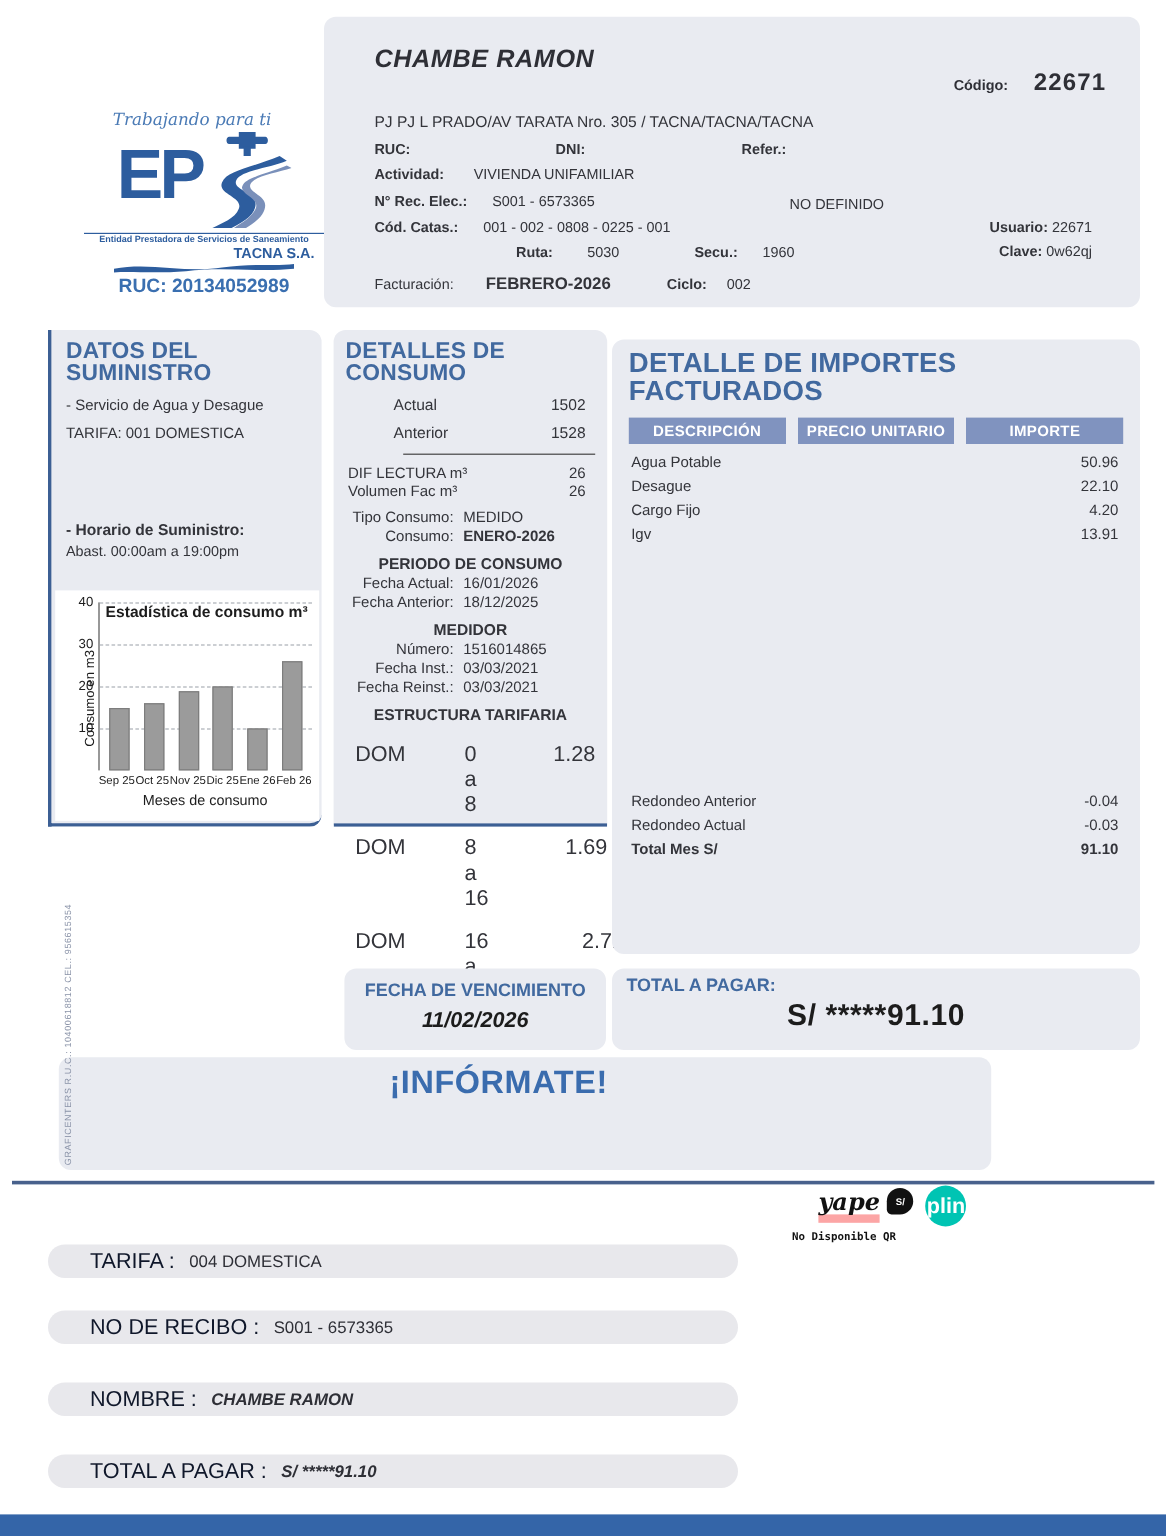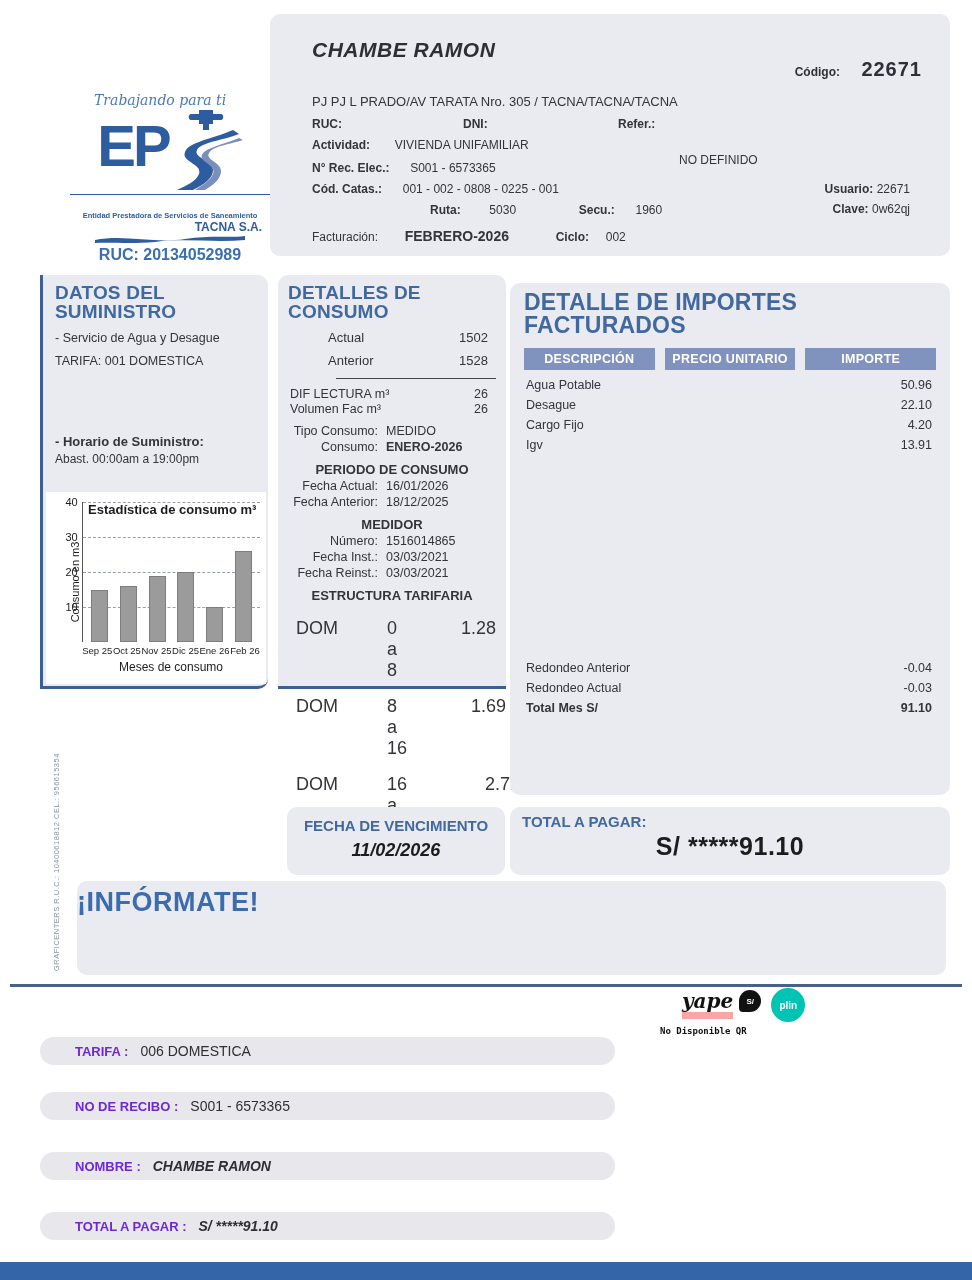--- a/index.html
+++ b/index.html
@@ -14,35 +14,35 @@
   .hp-abs { position:absolute; font-size:12px; }
   .customer-name { left:42px; top:24px; font-size:21px; font-weight:bold; font-style:italic; color:#2e2f36; letter-spacing:.5px; }
   .codigo-row { right:28px; top:44px; }
   .codigo-label { font-size:12px; font-weight:bold; color:#2e2f36; margin-right:18px; }
   .codigo-value { font-size:20px; font-weight:bold; color:#2e2f36; letter-spacing:1px; }
   .address { left:42px; top:80px; font-size:13px; }
   .lbl { font-weight:bold; }
   .ruc-l { left:42px; top:103px; } .dni-l { left:193px; top:103px; } .refer-l { left:348px; top:103px; }
   .activ-row { left:42px; top:124px; }
   .recelec-row { left:42px; top:147px; }
-  .nodef { left:388px; top:139px;margin-left:21px; }
+  .nodef { left:388px; top:149px; }
   .catas-row { left:42px; top:168px; }
   .ruta-row { left:160px; top:189px; }
   .usuario-row { right:40px; top:168px; text-align:right; }
   .clave-row { right:40px; top:188px; text-align:right; }
   .fact-row { left:42px; top:214px; }
   .fact-value { font-weight:bold; font-size:14px; }
   .sp { display:inline-block; }
 
   
   .logo-block { position:absolute; left:70px; top:92px; width:200px; text-align:center; }
   .logo-slogan { font-family:"DejaVu Serif", serif; font-style:italic; color:#4a7ab5; font-size:14px; text-align:left; padding-left:24px; }
   .logo-main { display:flex; align-items:flex-start; justify-content:center; height:86px; }
   .logo-ep { font-size:58px; font-weight:bold; color:#2d5d9e; letter-spacing:-3px; line-height:76px;text-align:center; }
-  .logo-sub { font-size:7.5px; font-weight:bold; color:#2d5d9e; border-top:1px solid #2d5d9e; padding-top:16px; }
+  .logo-sub { font-size:7.5px; font-weight:bold; color:#2d5d9e; border-top:1px solid #2d5d9e; padding-top:0; }
   .logo-company { font-size:12px; font-weight:bold; color:#2d5d9e; text-align:right; padding-right:8px; }
   .logo-wave { display:block; margin:0 auto; }
   .logo-ruc { font-size:16px; font-weight:bold; color:#3a6fb0; margin-top:2px; }
 
   
   .datos-panel { position:absolute; left:40px; top:275px; width:228px; height:414px;
     background:#e9ebf1; border-left:3px solid #3c5f94; border-bottom:3px solid #3c5f94;
     border-radius:0 10px 10px 0; }
   .sec-title { color:#41699f; font-weight:bold; font-size:19px; line-height:1.02; letter-spacing:.2px; }
   .datos-title { padding:8px 0 0 12px; }
@@ -94,40 +94,40 @@
 
   
   .fecha-panel { position:absolute; top:807px; height:68px; padding-top:10px; text-align:center; }
   .fe { left:65px; width:212px; } .fv { left:287px; width:218px; }
   .fecha-label { color:#41699f; font-weight:bold; font-size:15px; }
   .fecha-value { font-weight:bold; font-style:italic; font-size:18px; color:#1c1c1c; margin-top:6px; }
   .total-panel { position:absolute; left:510px; top:807px; width:440px; height:68px; padding:6px 12px; }
   .total-label { color:#41699f; font-weight:bold; font-size:15px; }
   .total-value { font-weight:bold; font-size:25px; color:#1c1c1c; text-align:center; margin-top:2px; letter-spacing:.5px; }
 
-  .informate-panel { position:absolute; left:77px; top:881px; width:869px; height:94px; padding:6px 44px 0 0; text-align:left; }
+  .informate-panel { position:absolute; left:49px; top:881px; width:777px; height:94px; padding:6px 44px 0 0; text-align:center; }
   .informate { color:#3a6cae; font-weight:bold; font-size:27px; letter-spacing:.5px; }
 
   
   .side-note { position:absolute; left:42px; top:770px; width:12px; height:210px; }
   .side-note span { position:absolute; left:0; bottom:0; transform-origin:0 0; transform:rotate(-90deg) translateY(10px); white-space:nowrap; font-size:7.5px; color:#8a93a8; letter-spacing:.5px; }
 
   
   .divider { position:absolute; left:10px; top:984px; width:952px; height:3px; background:#48618c; }
   .payments { position:absolute; left:682px; top:988px; width:200px; }
   .pay-row { display:flex; align-items:center; gap:10px; }
   .yape-logo { font-family:"DejaVu Serif", serif; font-style:italic; font-weight:bold; font-size:20px; color:#111; border-bottom:7px solid #fca5a5; line-height:1; padding-bottom:1px; }
   .yape-badge { width:22px; height:22px; background:#111; border-radius:50% 50% 50% 4px; color:#fff; font-size:8px; font-weight:bold; display:flex; align-items:center; justify-content:center; margin-left:-4px; margin-top:-8px; }
-  .plin-logo { width:34px; height:34px; border-radius:50%; background:#00c4b3; color:#fff; font-weight:bold; font-size:10px; display:flex; align-items:center; justify-content:center; }
+  .plin-logo { width:34px; height:34px; border-radius:50%; background:#00c4b3; color:#fff; font-weight:bold; font-size:18px; display:flex; align-items:center; justify-content:center; }
   .qr-note { font-family:"DejaVu Sans Mono", monospace; font-weight:bold; font-size:9px; color:#111; margin-top:4px; margin-left:-22px; }
 
   
   .footer-field { position:absolute; left:40px; width:575px; height:28px; background:#e8e8ec; border-radius:14px;
     display:flex; align-items:center; padding-left:35px; }
-  .ff-label { color:#6d28d9; font-weight:bold; font-size:13px; }
+  .ff-label { color:#0f172a; font-weight:normal; font-size:18px; }
   .ff-value { color:#2e2f36; font-size:14px; margin-left:12px; }
   .ff-value.it { font-weight:bold; font-style:italic; }
 
   .bottom-strip { position:absolute; left:0; top:1262px; width:972px; height:18px; background:#3465a8; }
 </style>
 </head>
 <body>
 
 <div class="page">
 
@@ -379,21 +379,21 @@
     <div class="pay-row">
       <span class="yape-logo">yape</span>
       <span class="yape-badge">S/</span>
       <span class="plin-logo">plin</span>
     </div>
     <div class="qr-note">No Disponible QR</div>
   </div>
 
   <div class="footer-field" style="top:1037px">
     <span class="ff-label">TARIFA :</span>
-    <span class="ff-value">006 DOMESTICA</span>
+    <span class="ff-value">004 DOMESTICA</span>
   </div>
   <div class="footer-field" style="top:1092px">
     <span class="ff-label">NO DE RECIBO :</span>
     <span class="ff-value">S001 - 6573365</span>
   </div>
   <div class="footer-field" style="top:1152px">
     <span class="ff-label">NOMBRE :</span>
     <span class="ff-value it">CHAMBE RAMON</span>
   </div>
   <div class="footer-field" style="top:1212px">

